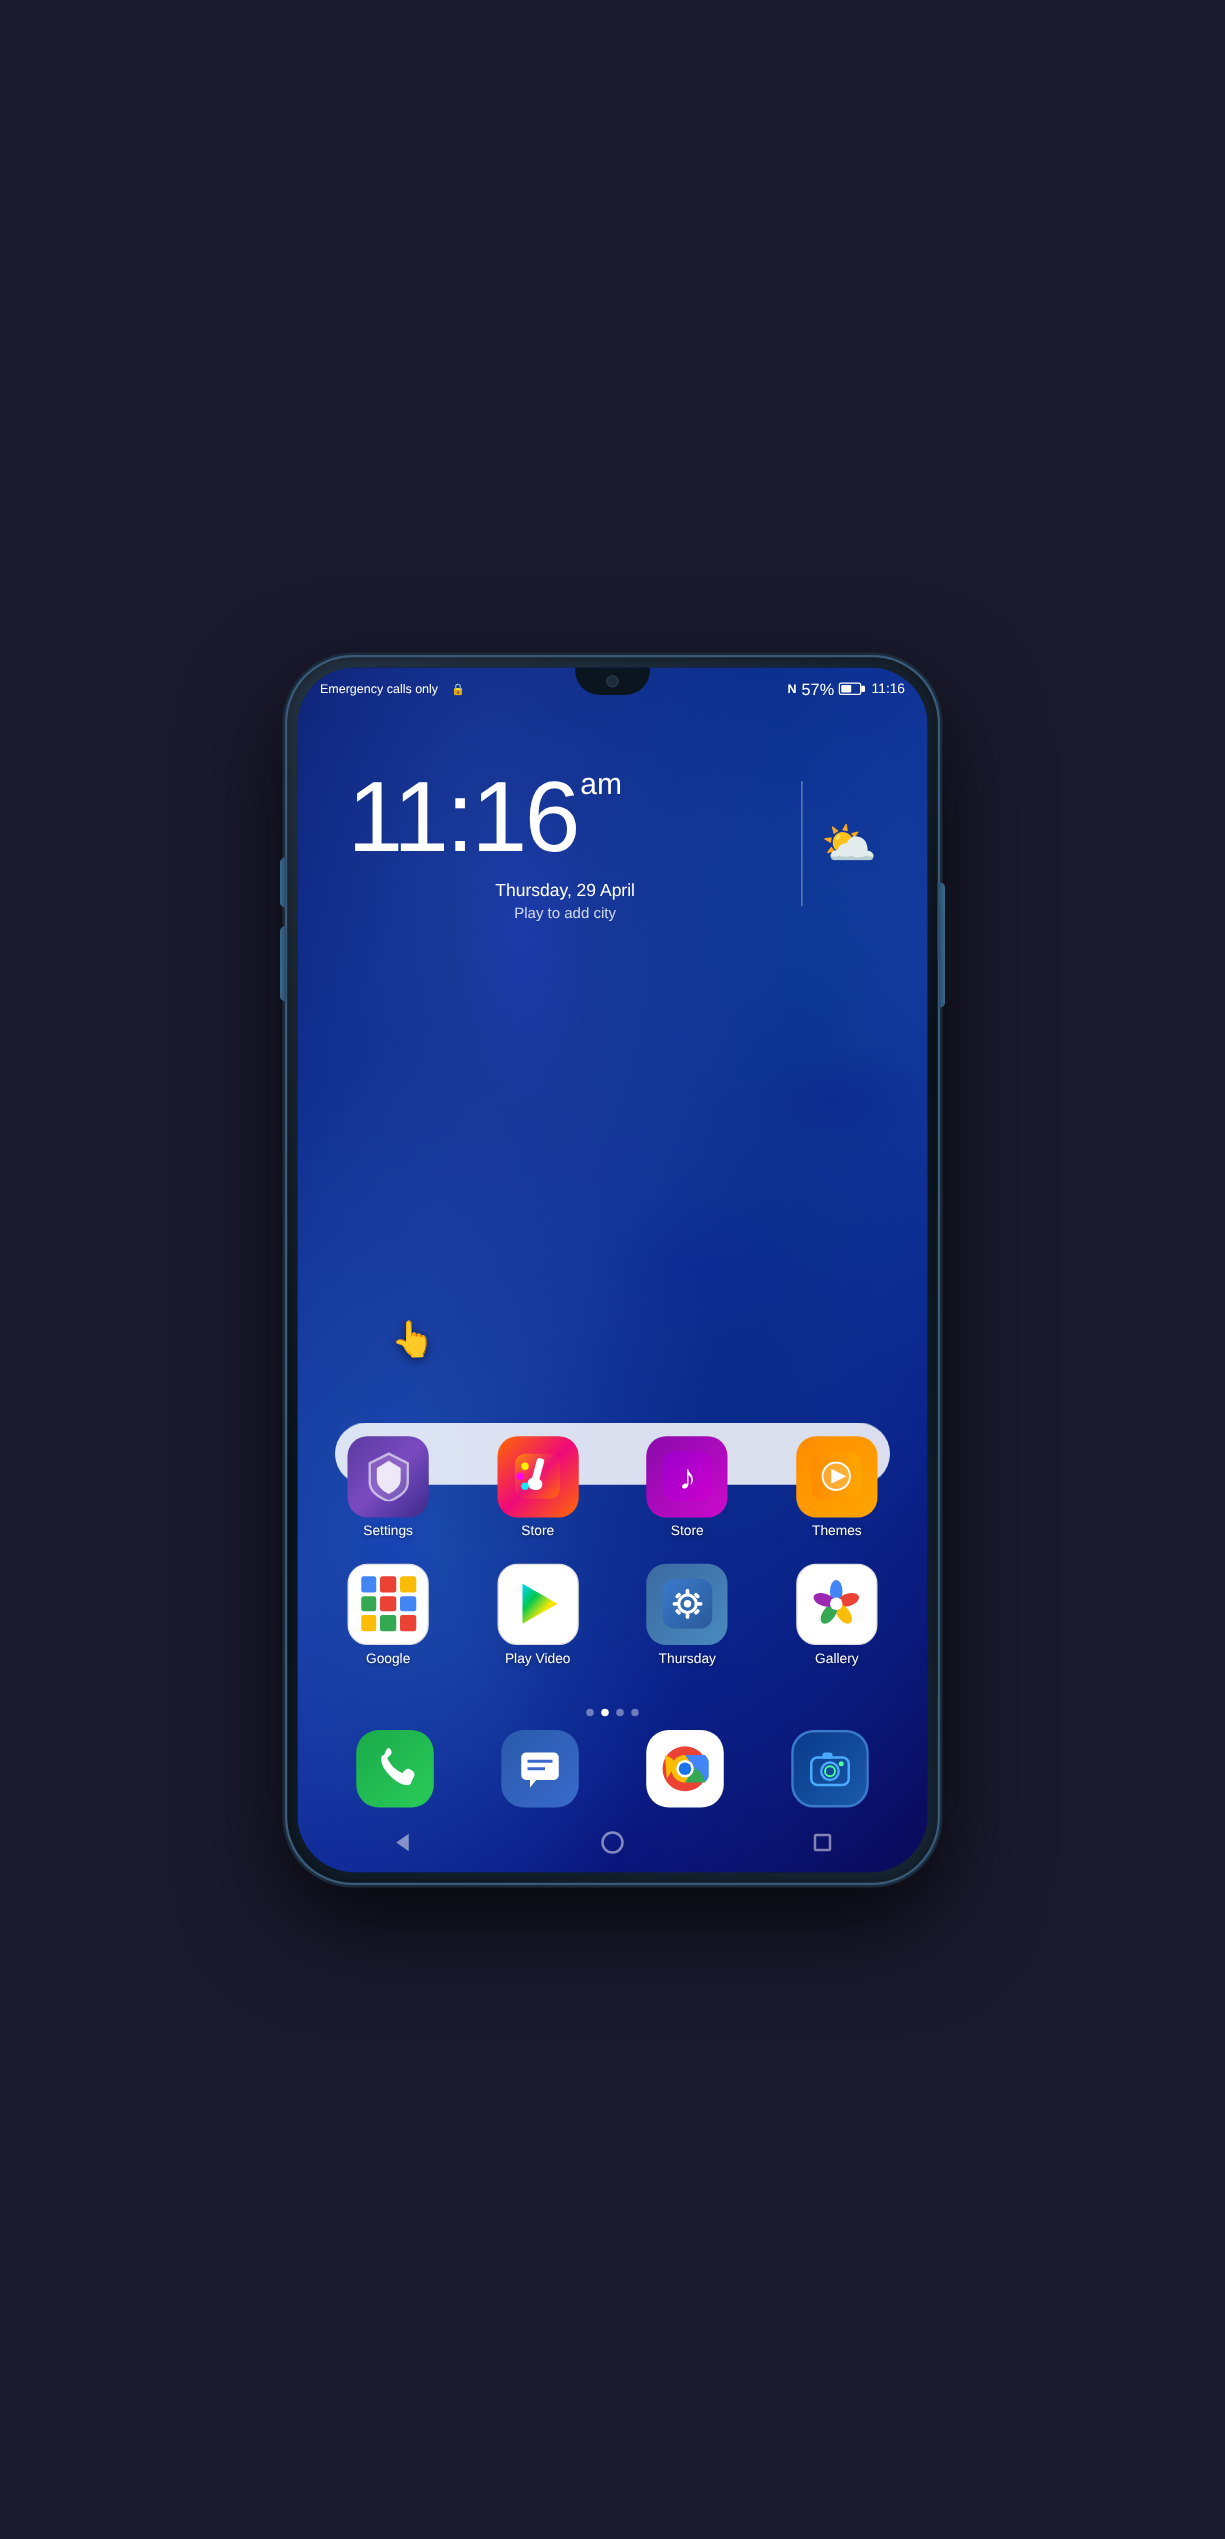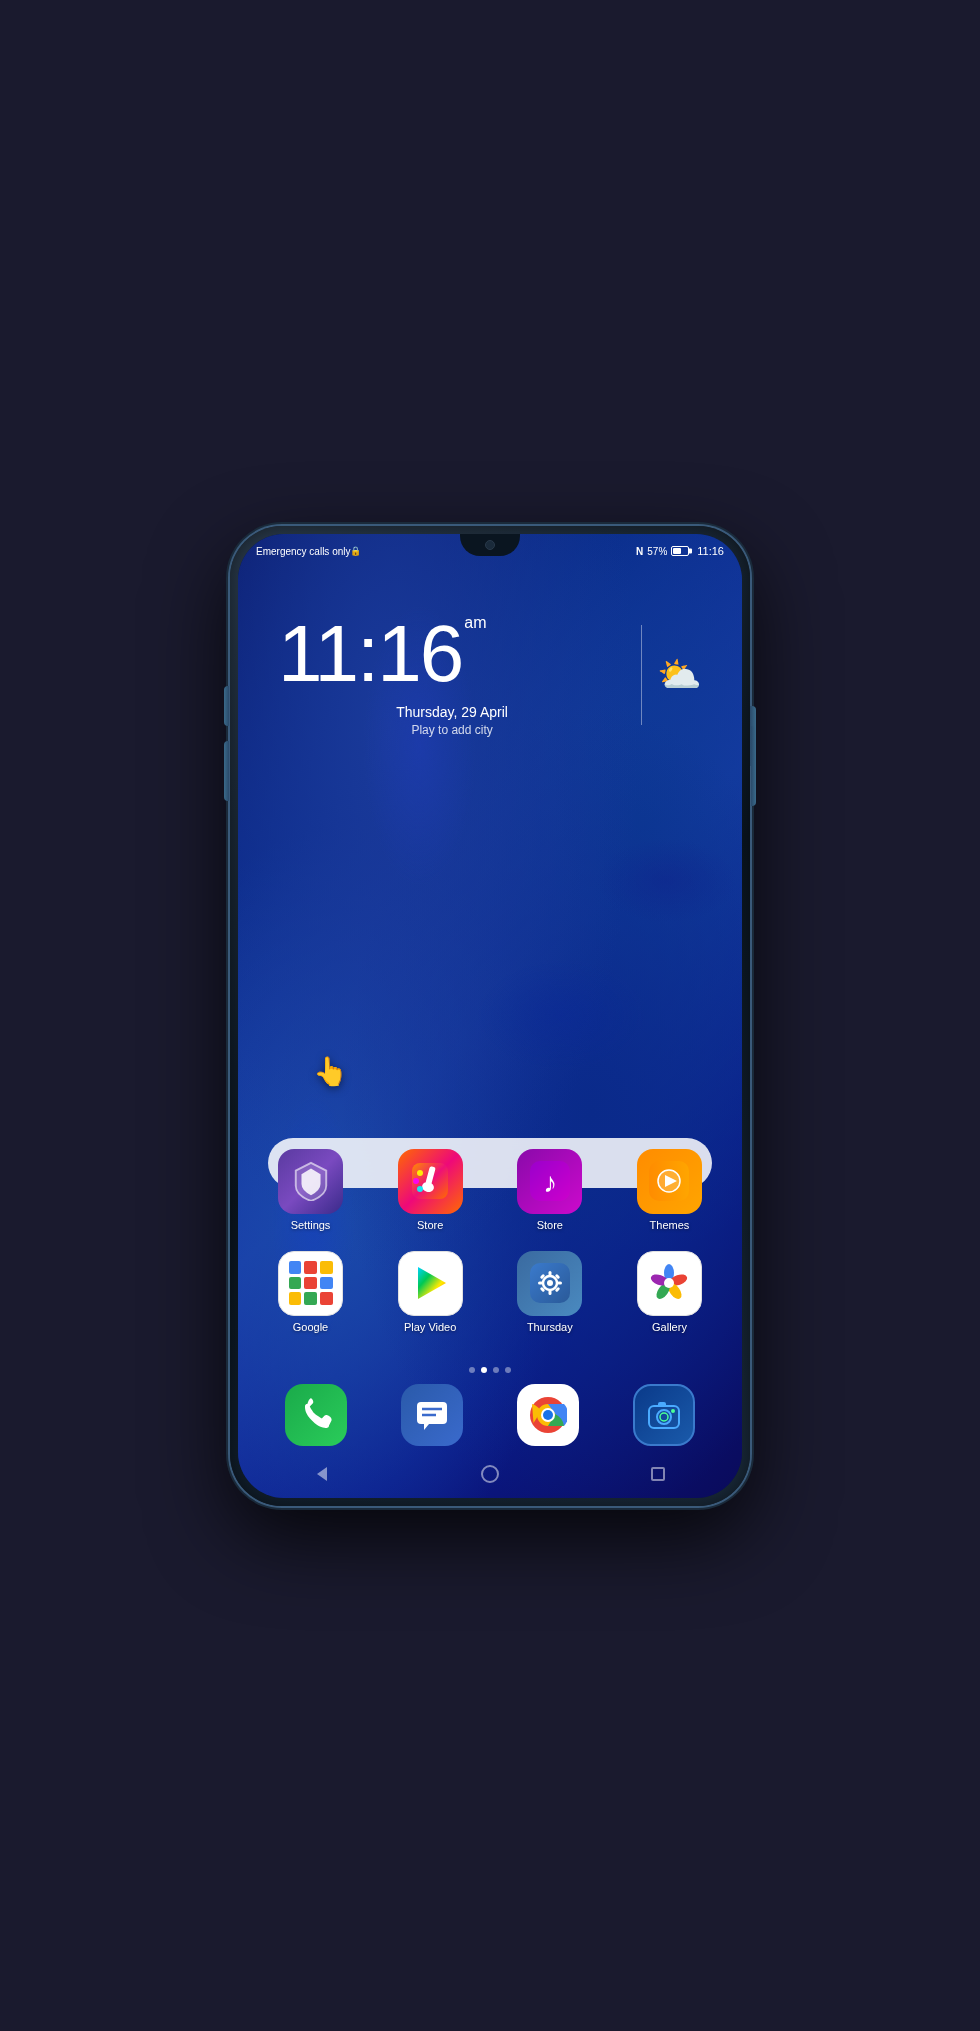--- a/index.html
+++ b/index.html
@@ -145,21 +145,21 @@
       align-items: center;
       padding: 5px 18px 0;
       z-index: 50;
       color: white;
       font-size: 10px;
     }
 
     .status-left {
       display: flex;
       align-items: center;
-      gap: 0;
+      gap: 11px;
     }
 
     .status-right {
       display: flex;
       align-items: center;
       gap: 4px;
     }
 
     .battery-icon {
       display: inline-flex;
@@ -215,21 +215,21 @@
     .clock-time-main {
       color: white;
       font-size: 80px;
       font-weight: 300;
       line-height: 1;
       letter-spacing: -2px;
     }
 
     .clock-time-am {
       color: white;
-      font-size: 16px;
+      font-size: 24px;
       font-weight: 300;
       vertical-align: top;
       margin-left: 2px;
     }
 
     .clock-divider {
       width: 1px;
       height: 100px;
       background: rgba(255,255,255,0.4);
       margin: 0 15px;
@@ -511,21 +511,21 @@
 
     <div class="wallpaper"></div>
 
     <div class="status-bar">
       <div class="status-left">
         <span style="font-size:10px; color:white;">Emergency calls only</span>
         <span style="font-size:9px; color:white;">🔒</span>
       </div>
       <div class="status-right">
         <span style="font-size:10px; color:white; font-weight:bold;">N</span>
-        <span style="color:white; font-size:10px;">57%</span>
+        <span style="color:white; font-size:13px;">57%</span>
         <div class="battery-icon">
           <div class="battery-body">
             <div class="battery-fill"></div>
           </div>
         </div>
         <span style="color:white; font-size:11px; font-weight:500; margin-left:4px;">11:16</span>
       </div>
     </div>
 
     <div class="clock-widget">

